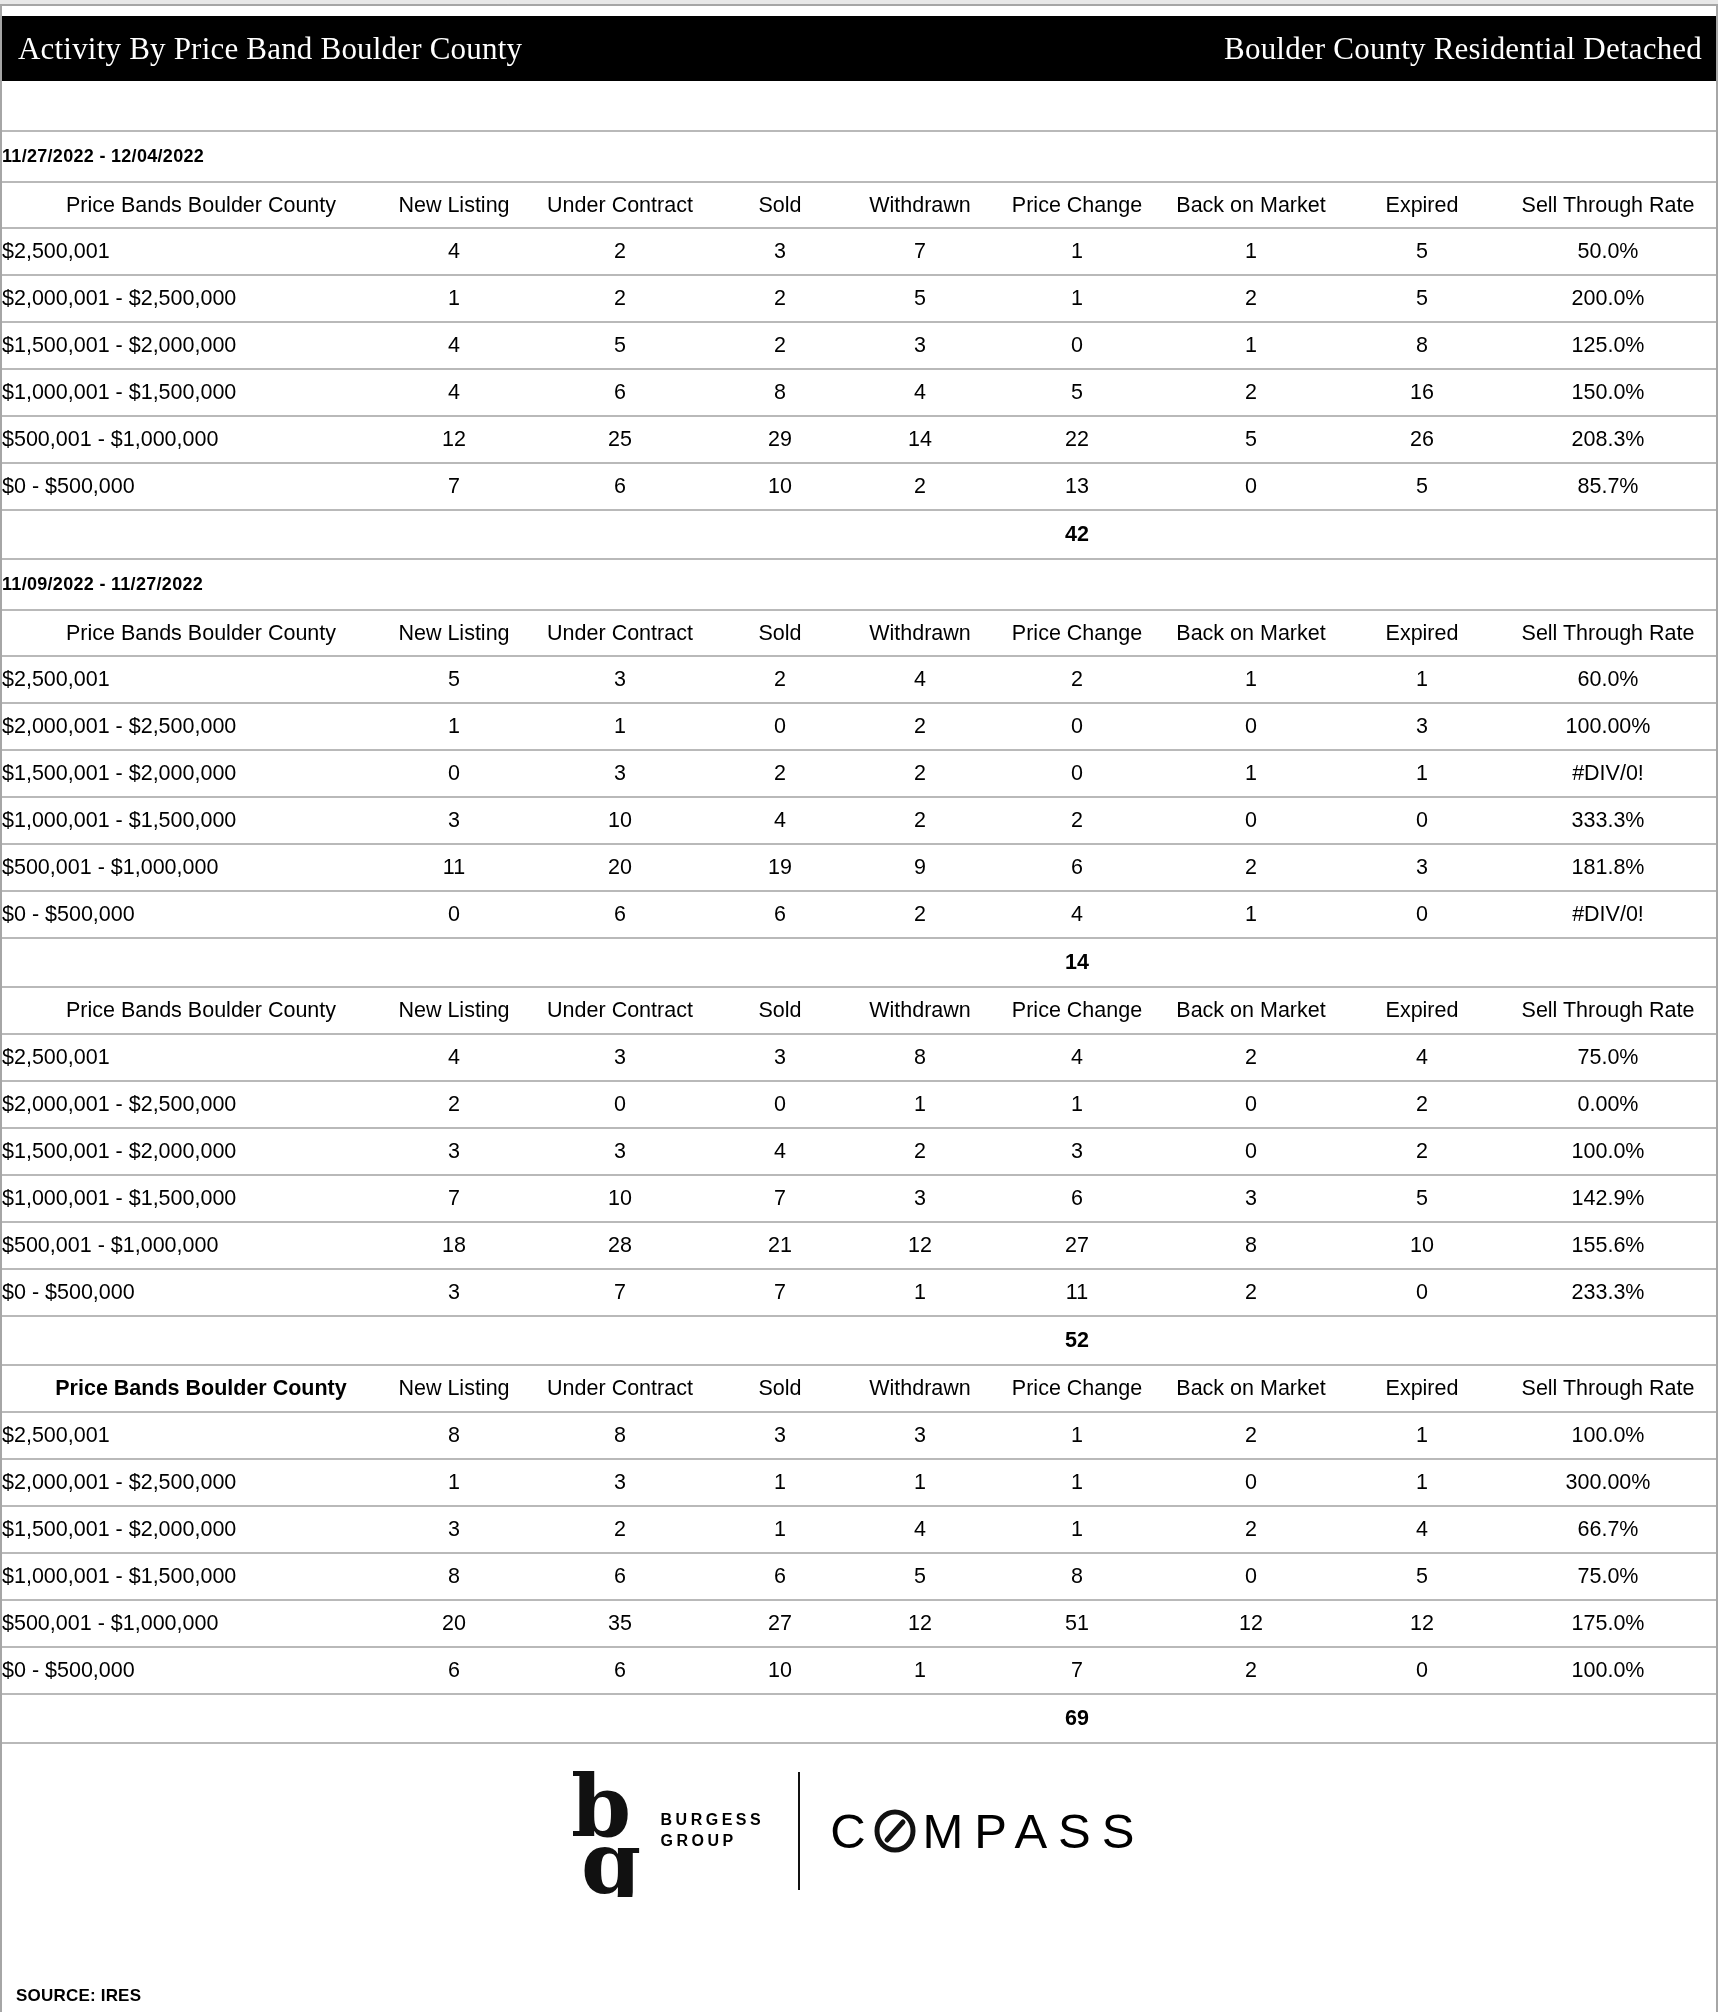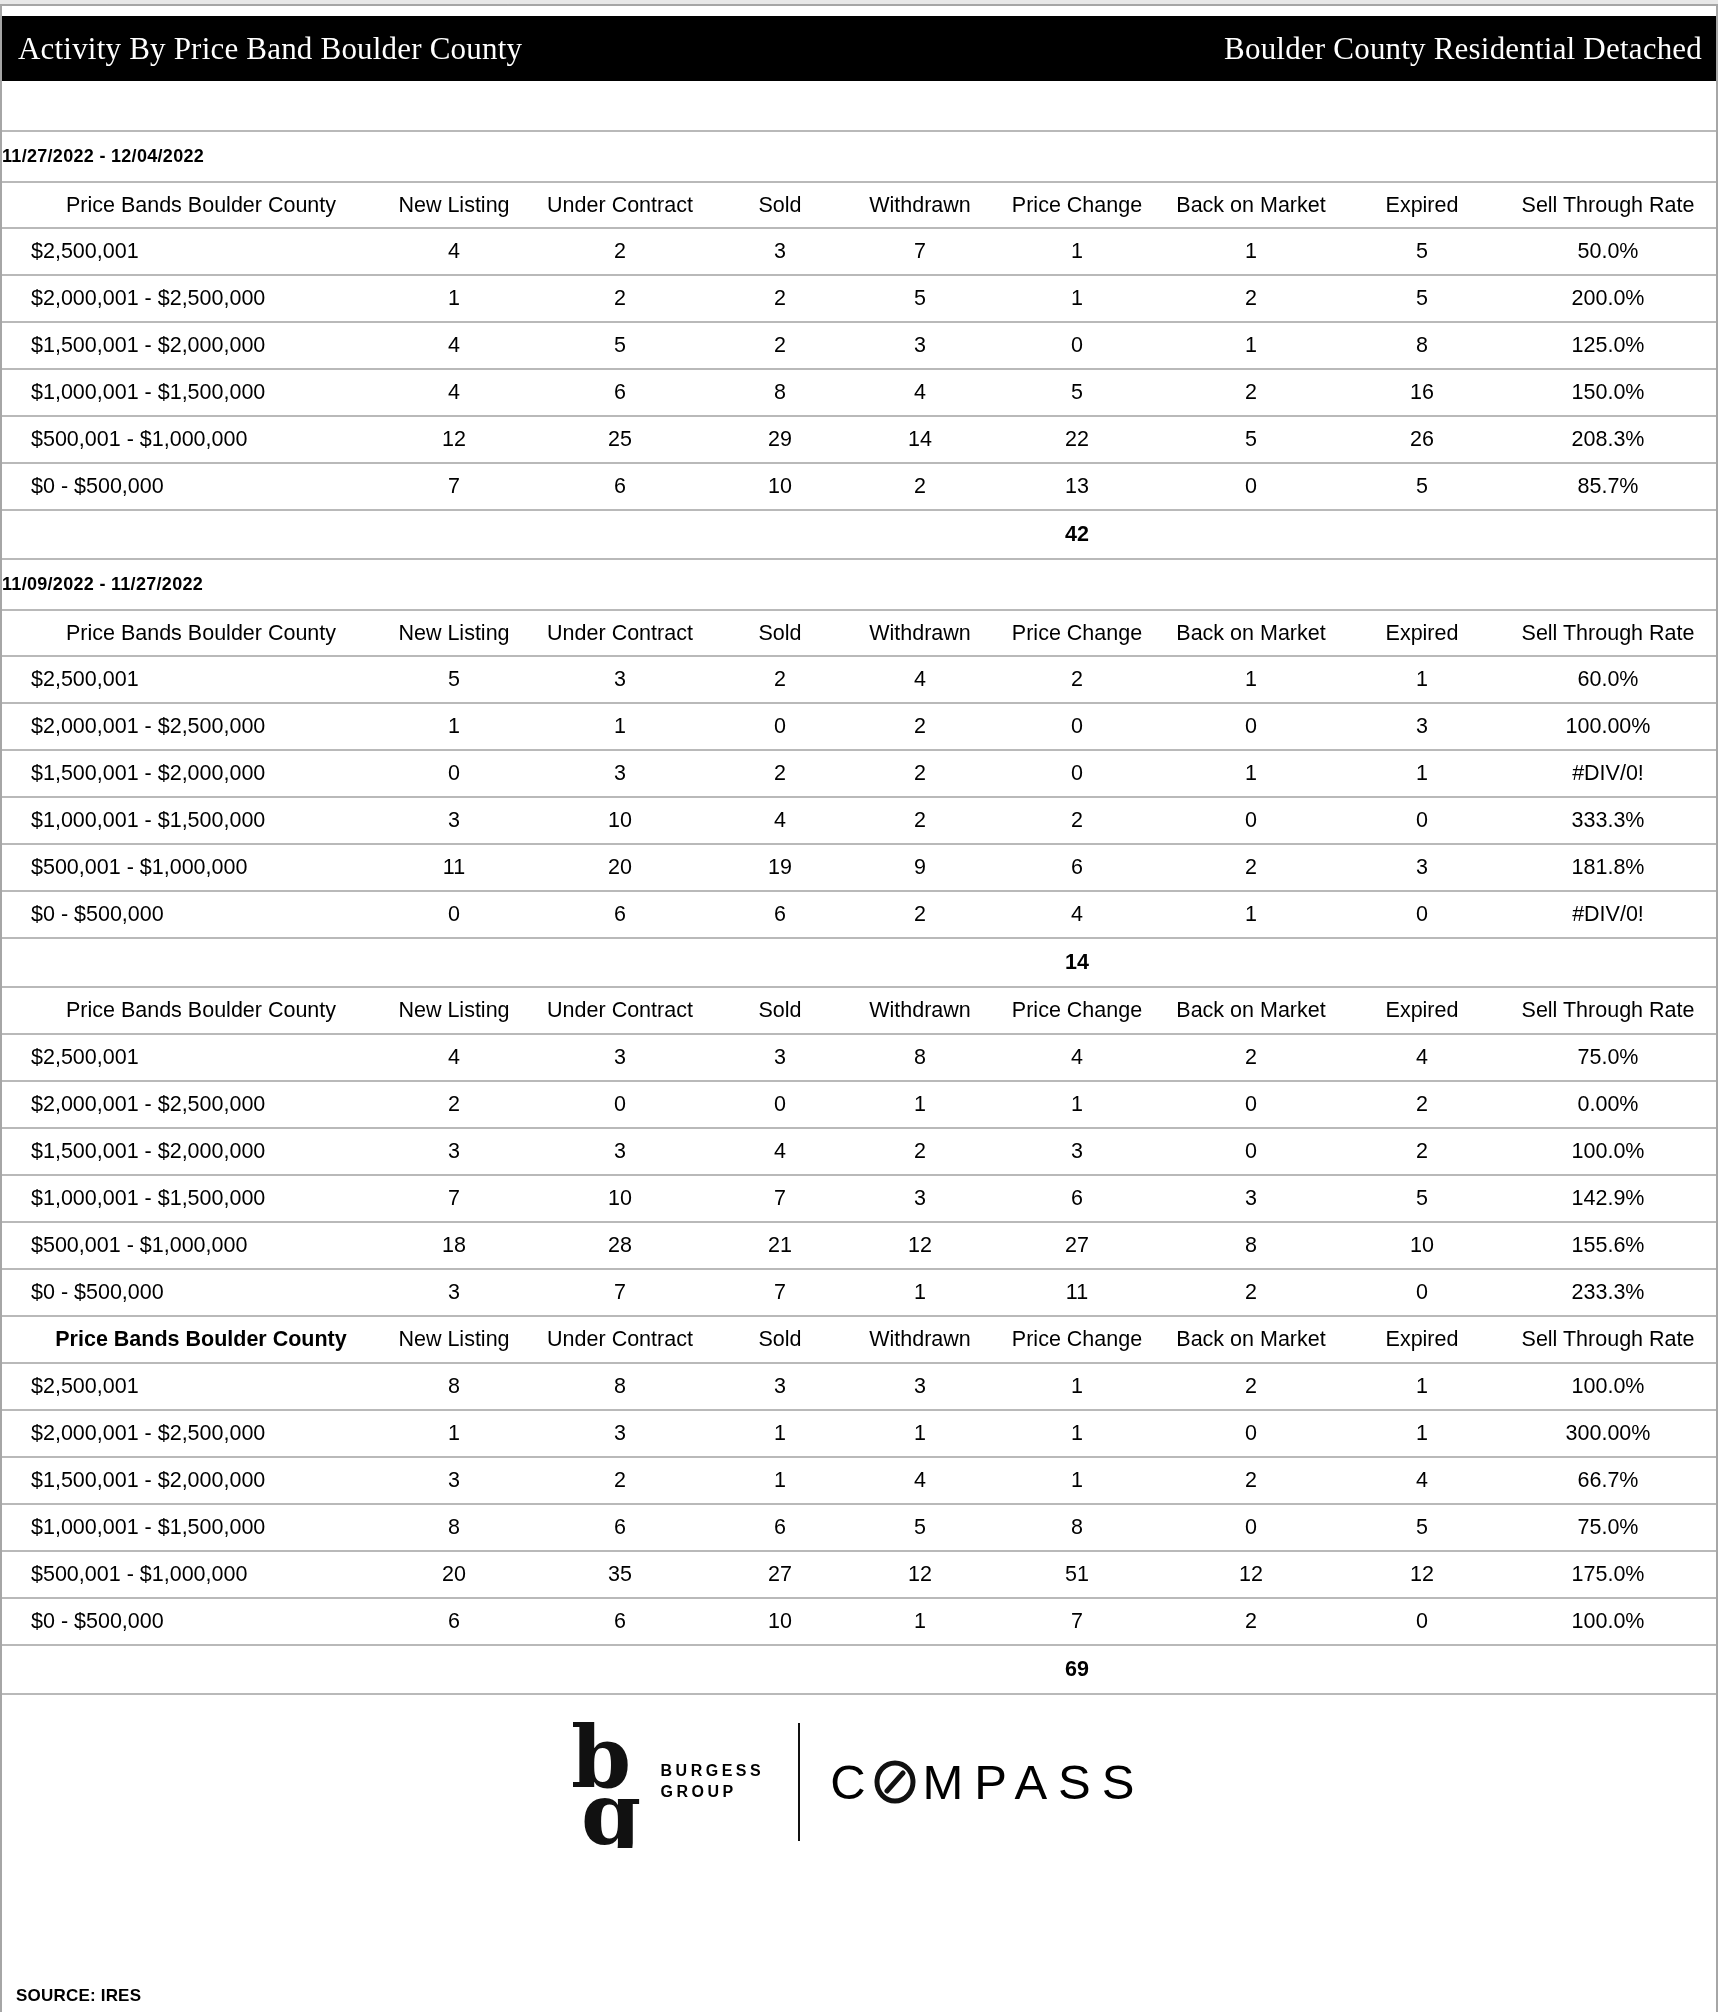--- a/index.html
+++ b/index.html
@@ -68,21 +68,21 @@
   .head-row td.first.bold { font-weight: bold; }
   .data-row td {
     height: 47px;
     font-size: 21.5px;
     text-align: center;
     border-bottom: 2px solid #b9b9b9;
     white-space: nowrap;
   }
   .data-row td.band-cell {
     text-align: left;
-    padding-left: 29px;
+    padding-left: 0;
   }
   .total-row td {
     height: 49px;
     border-bottom: 2px solid #b9b9b9;
   }
   .total-row td.total-cell {
     font-weight: bold;
     font-size: 21.5px;
     text-align: center;
   }
@@ -441,20 +441,31 @@
             <td class="band-cell">$0 - $500,000</td>
             <td class="num-cell">3</td>
             <td class="num-cell">7</td>
             <td class="num-cell">7</td>
             <td class="num-cell">1</td>
             <td class="num-cell">11</td>
             <td class="num-cell">2</td>
             <td class="num-cell">0</td>
             <td class="num-cell">233.3%</td>
           </tr>
+          <tr class="total-row">
+            <td></td>
+            <td></td>
+            <td></td>
+            <td></td>
+            <td></td>
+            <td class="total-cell">52</td>
+            <td></td>
+            <td></td>
+            <td></td>
+          </tr>
         </tbody>
       </table>
       <table class="band-table">
         <colgroup>
           <col style="width: 382px;">
           <col style="width: 140px;">
           <col style="width: 192px;">
           <col style="width: 128px;">
           <col style="width: 152px;">
           <col style="width: 162px;">

